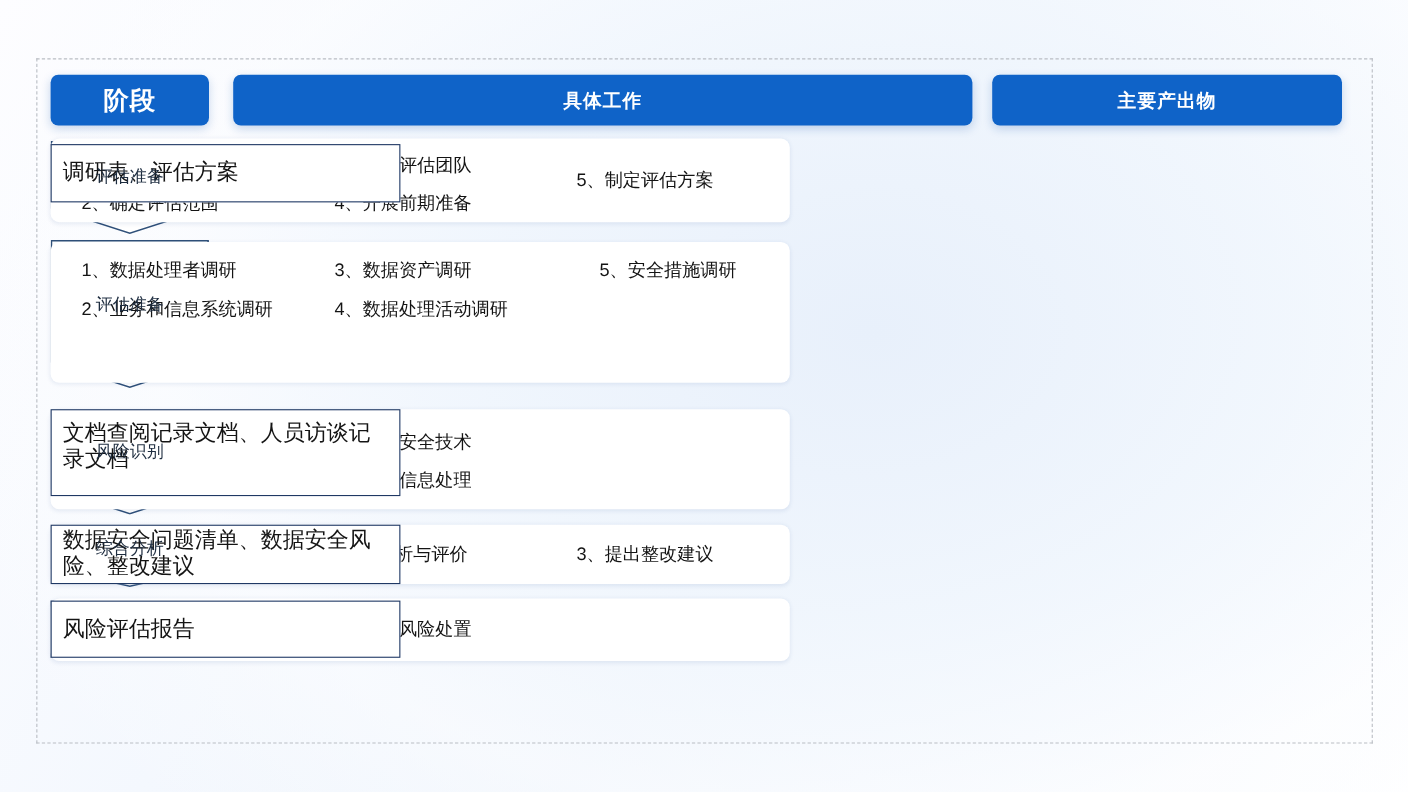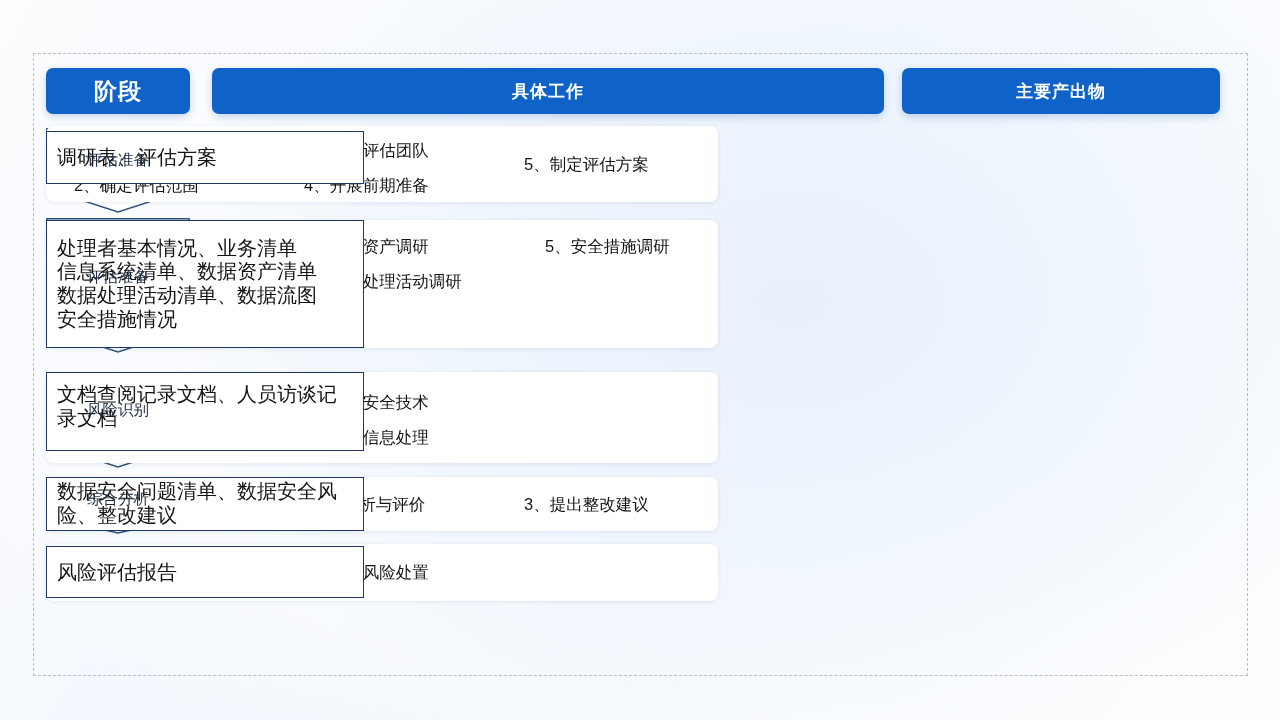--- a/index.html
+++ b/index.html
@@ -210,26 +210,20 @@
       <div class="work-col" style="left:258px; padding-top:18px; gap:18px;">
         <span class="work-item">3、数据资产调研</span>
         <span class="work-item">4、数据处理活动调研</span>
       </div>
       <div class="work-col" style="left:499px; padding-top:18px;">
         <span class="work-item">5、安全措施调研</span>
       </div>
     </div>
   </div>
 
-  <div class="out-card tight" style="top:152px; height:128px;">
-    <div class="out-line">处理者基本情况、业务清单</div>
-    <div class="out-line">信息系统清单、数据资产清单</div>
-    <div class="out-line">数据处理活动清单、数据流图</div>
-    <div class="out-line">安全措施情况</div>
-  </div>
 
   <div class="stage chev" style="top:305px; height:95px;">
     <svg class="chev-svg" viewBox="0 0 144 95" preserveAspectRatio="none">
       <polygon points="0.8,0.8 143.2,0.8 143.2,71 72,94 0.8,71" fill="#ffffff" stroke="#2f5079" stroke-width="1.4"></polygon>
     </svg>
     <span class="stage-label" style="margin-top:27px;">风险识别</span>
   </div>
 
   <div class="work-card" style="top:304px; height:91px;">
     <div class="work-inner">

